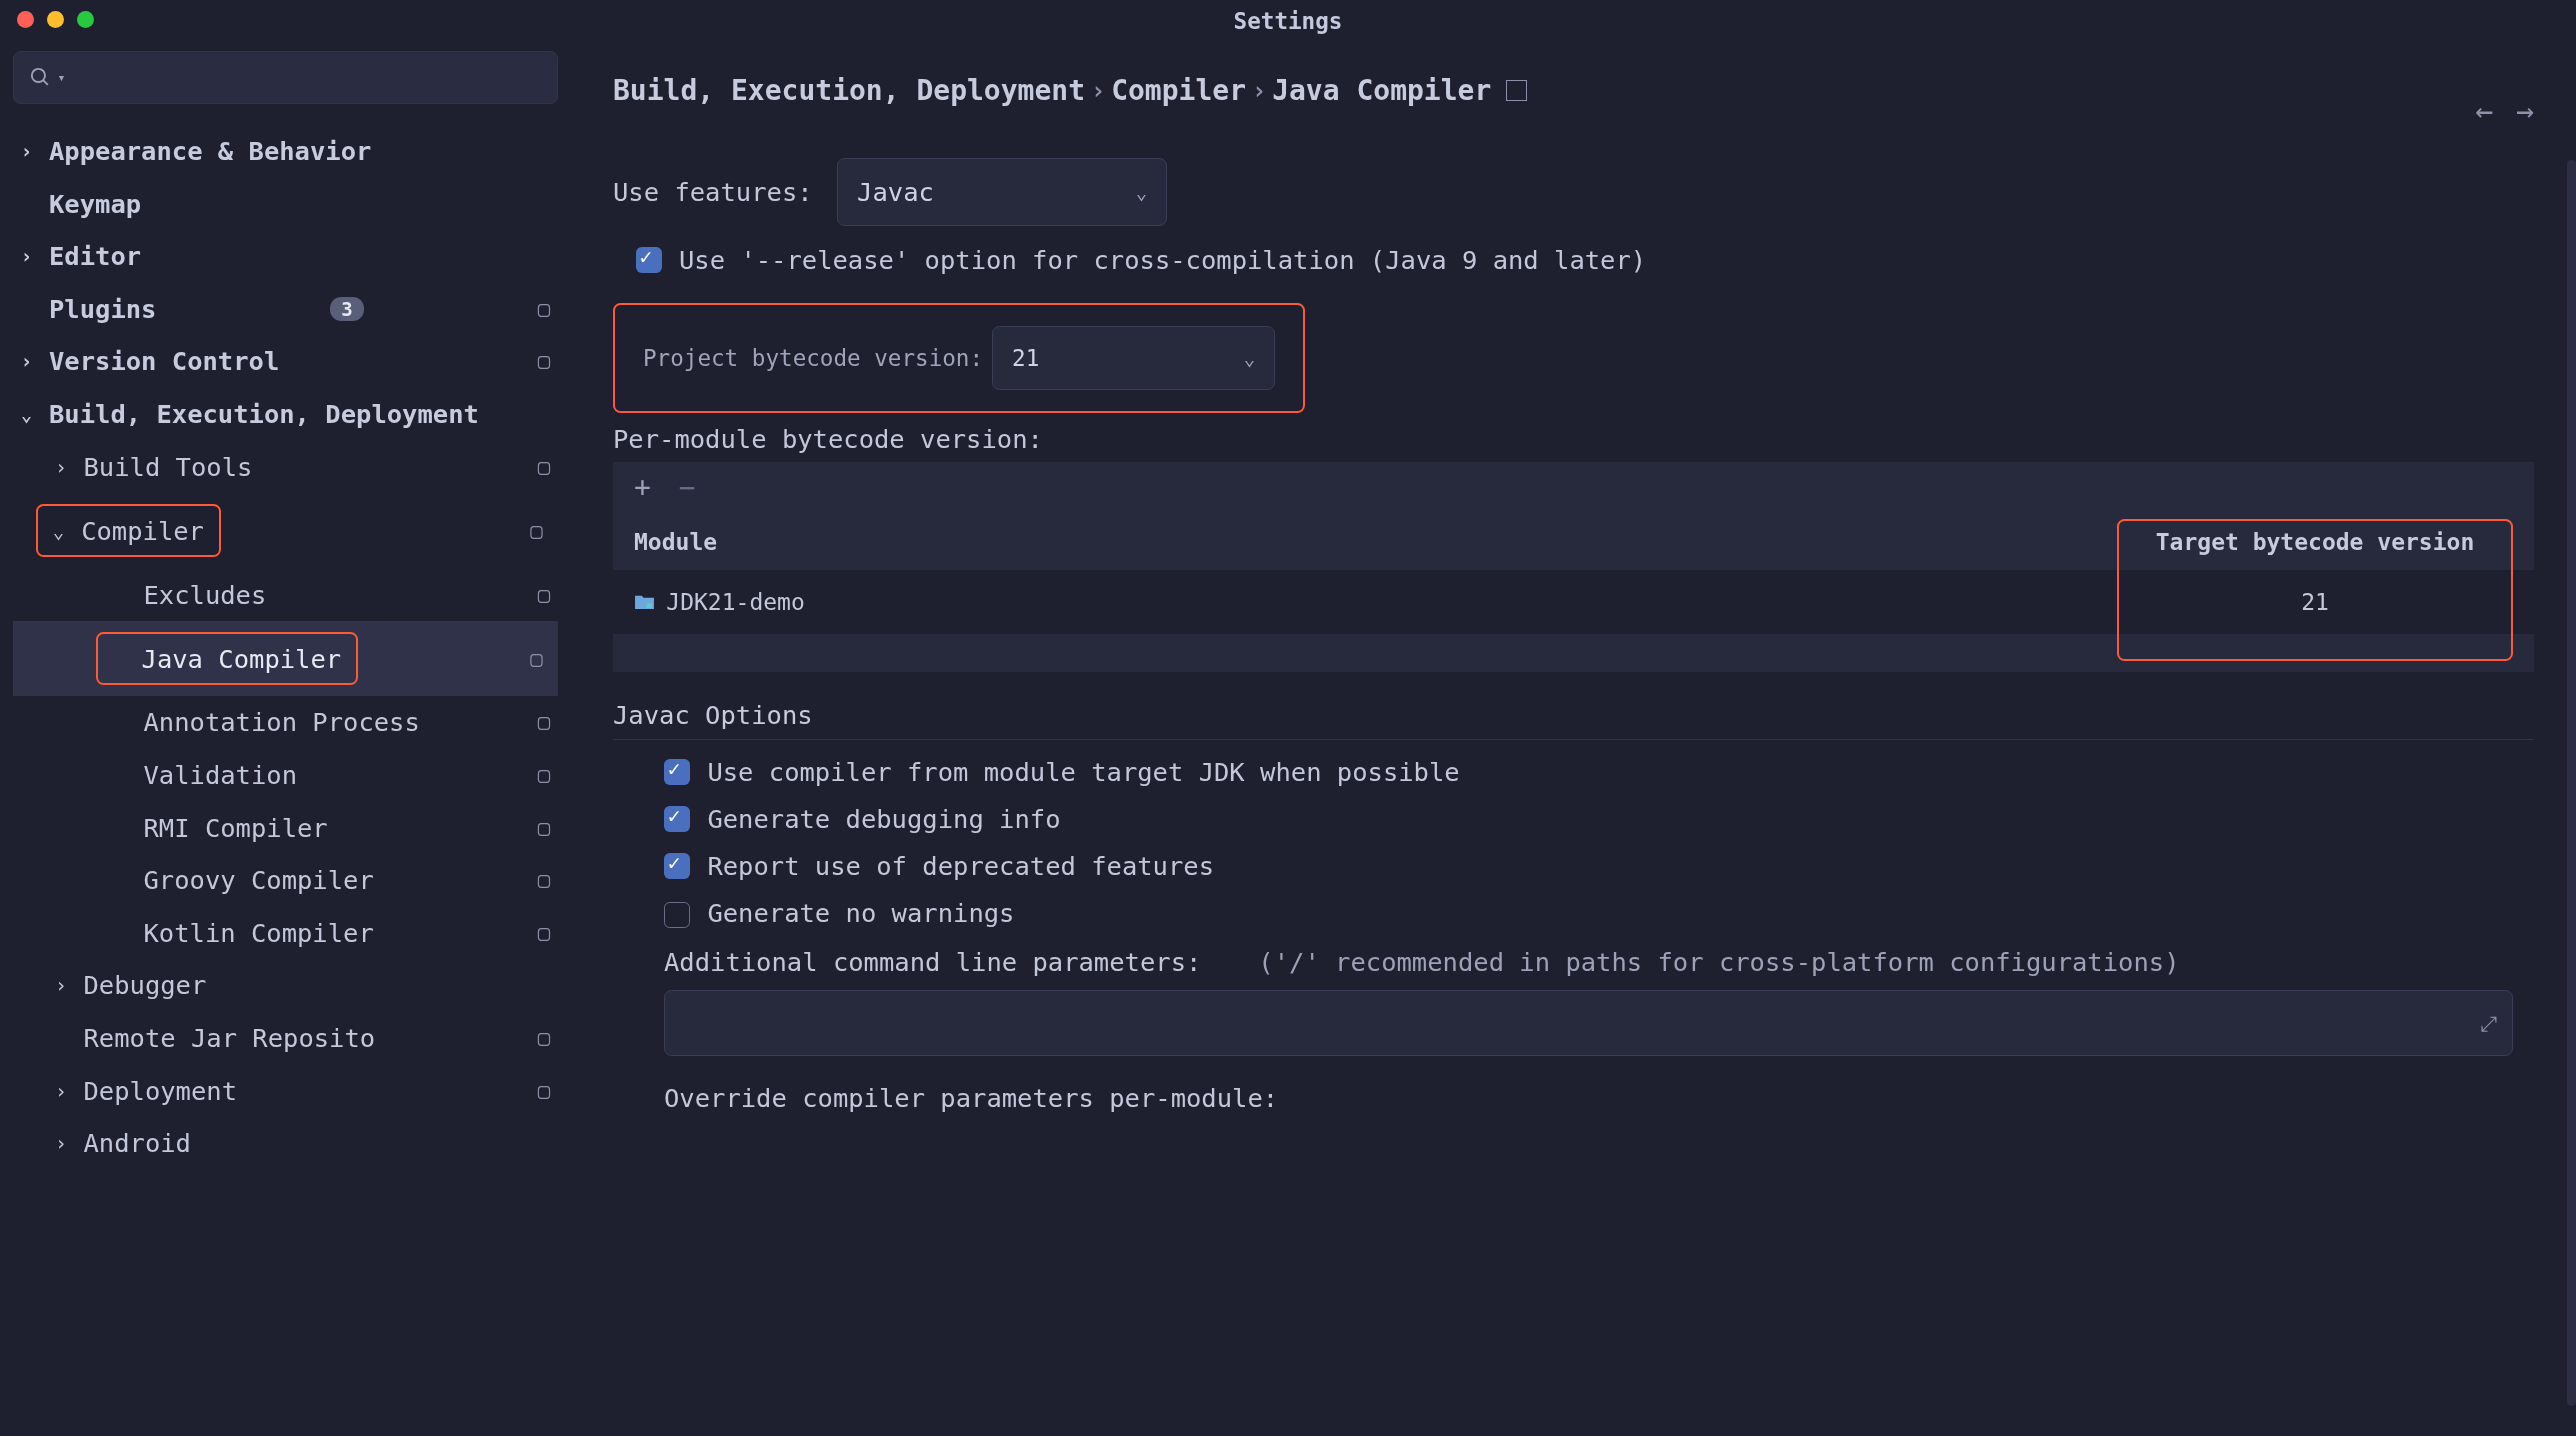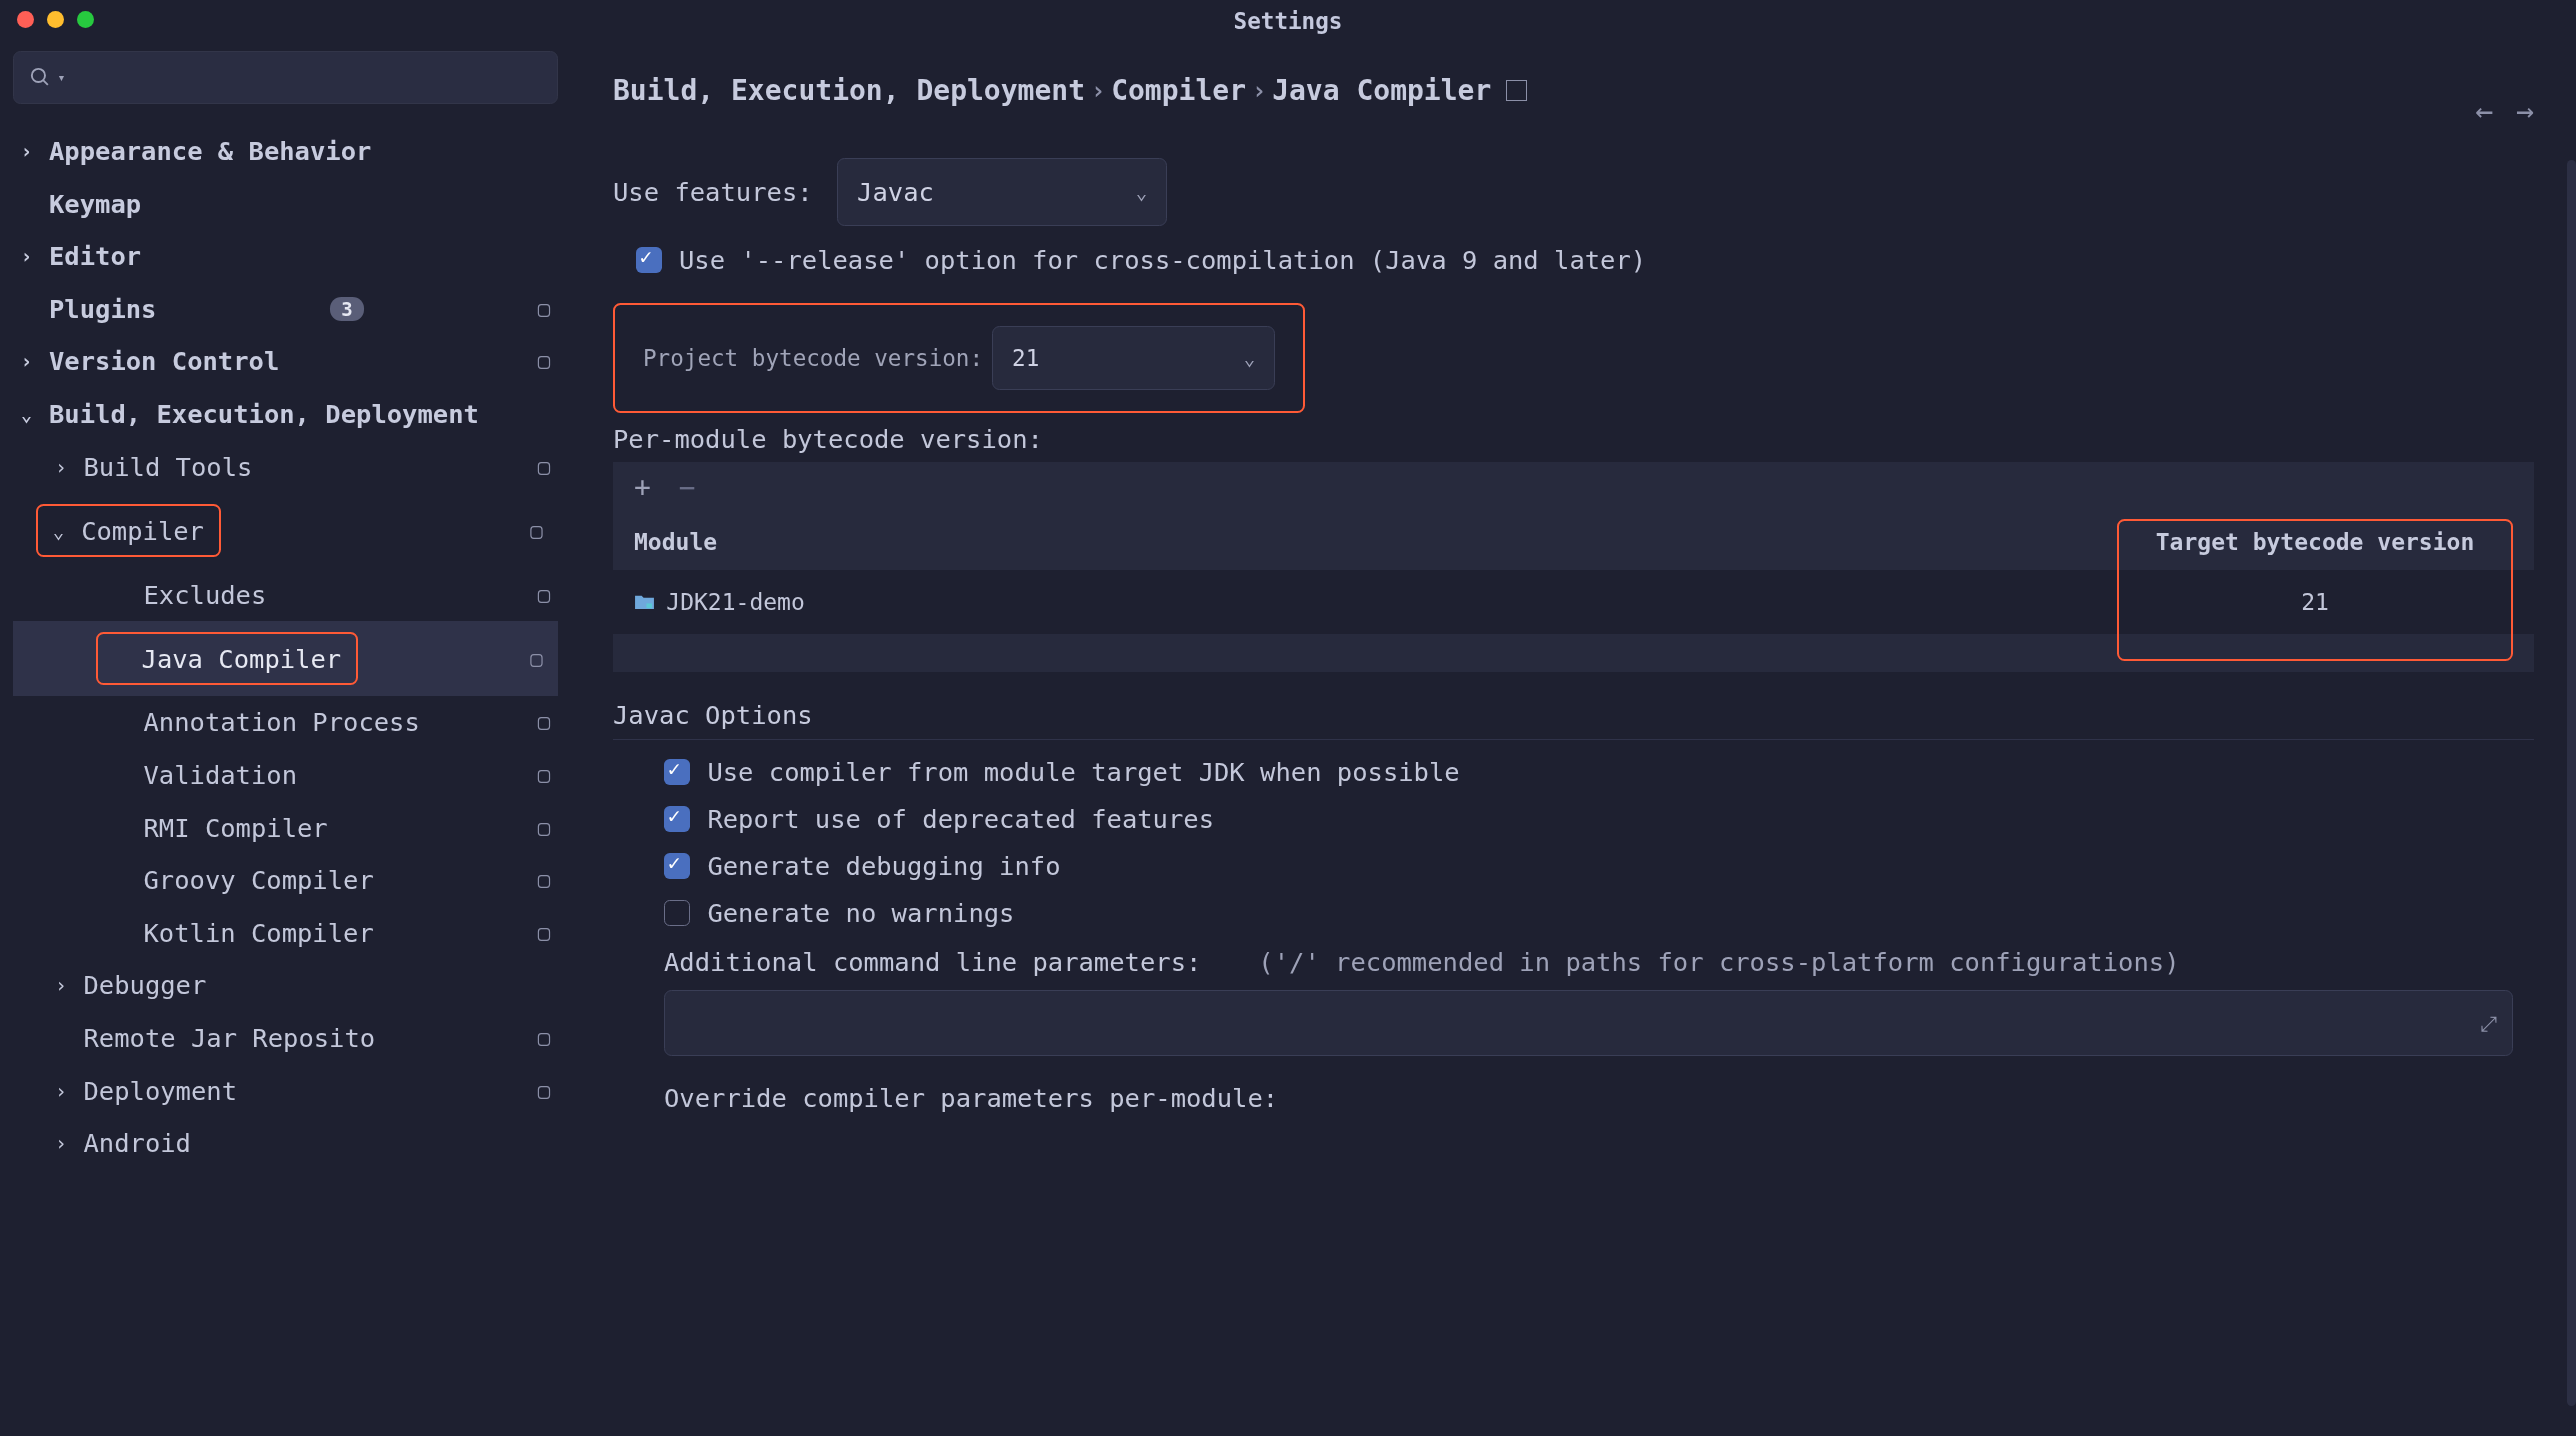--- a/index.html
+++ b/index.html
@@ -442,27 +442,27 @@
     </div>
 
     <div class="section-heading">Javac Options</div>
 
     <div class="checkbox-row" style="margin-left:51px;">
       <div class="checkbox checked"></div>
       <span>Use compiler from module target JDK when possible</span>
     </div>
     <div class="checkbox-row" style="margin-left:51px;">
       <div class="checkbox checked"></div>
-      <span>Report use of deprecated features</span>
+      <span>Generate debugging info</span>
     </div>
     <div class="checkbox-row" style="margin-left:51px;">
       <div class="checkbox checked"></div>
-      <span>Generate debugging info</span>
-    </div>
-    <div class="checkbox-row" style="margin-left:51px;">
+      <span>Report use of deprecated features</span>
+    </div>
+    <div class="checkbox-row" style="margin-left:51px;align-items:flex-end;">
       <div class="checkbox unchecked"></div>
       <span>Generate no warnings</span>
     </div>
 
     <div class="param-row">
       <span>Additional command line parameters:</span>
       <span class="param-hint">('/' recommended in paths for cross-platform configurations)</span>
     </div>
     <div class="text-field">
       <span class="expand-icon">⤢</span>

